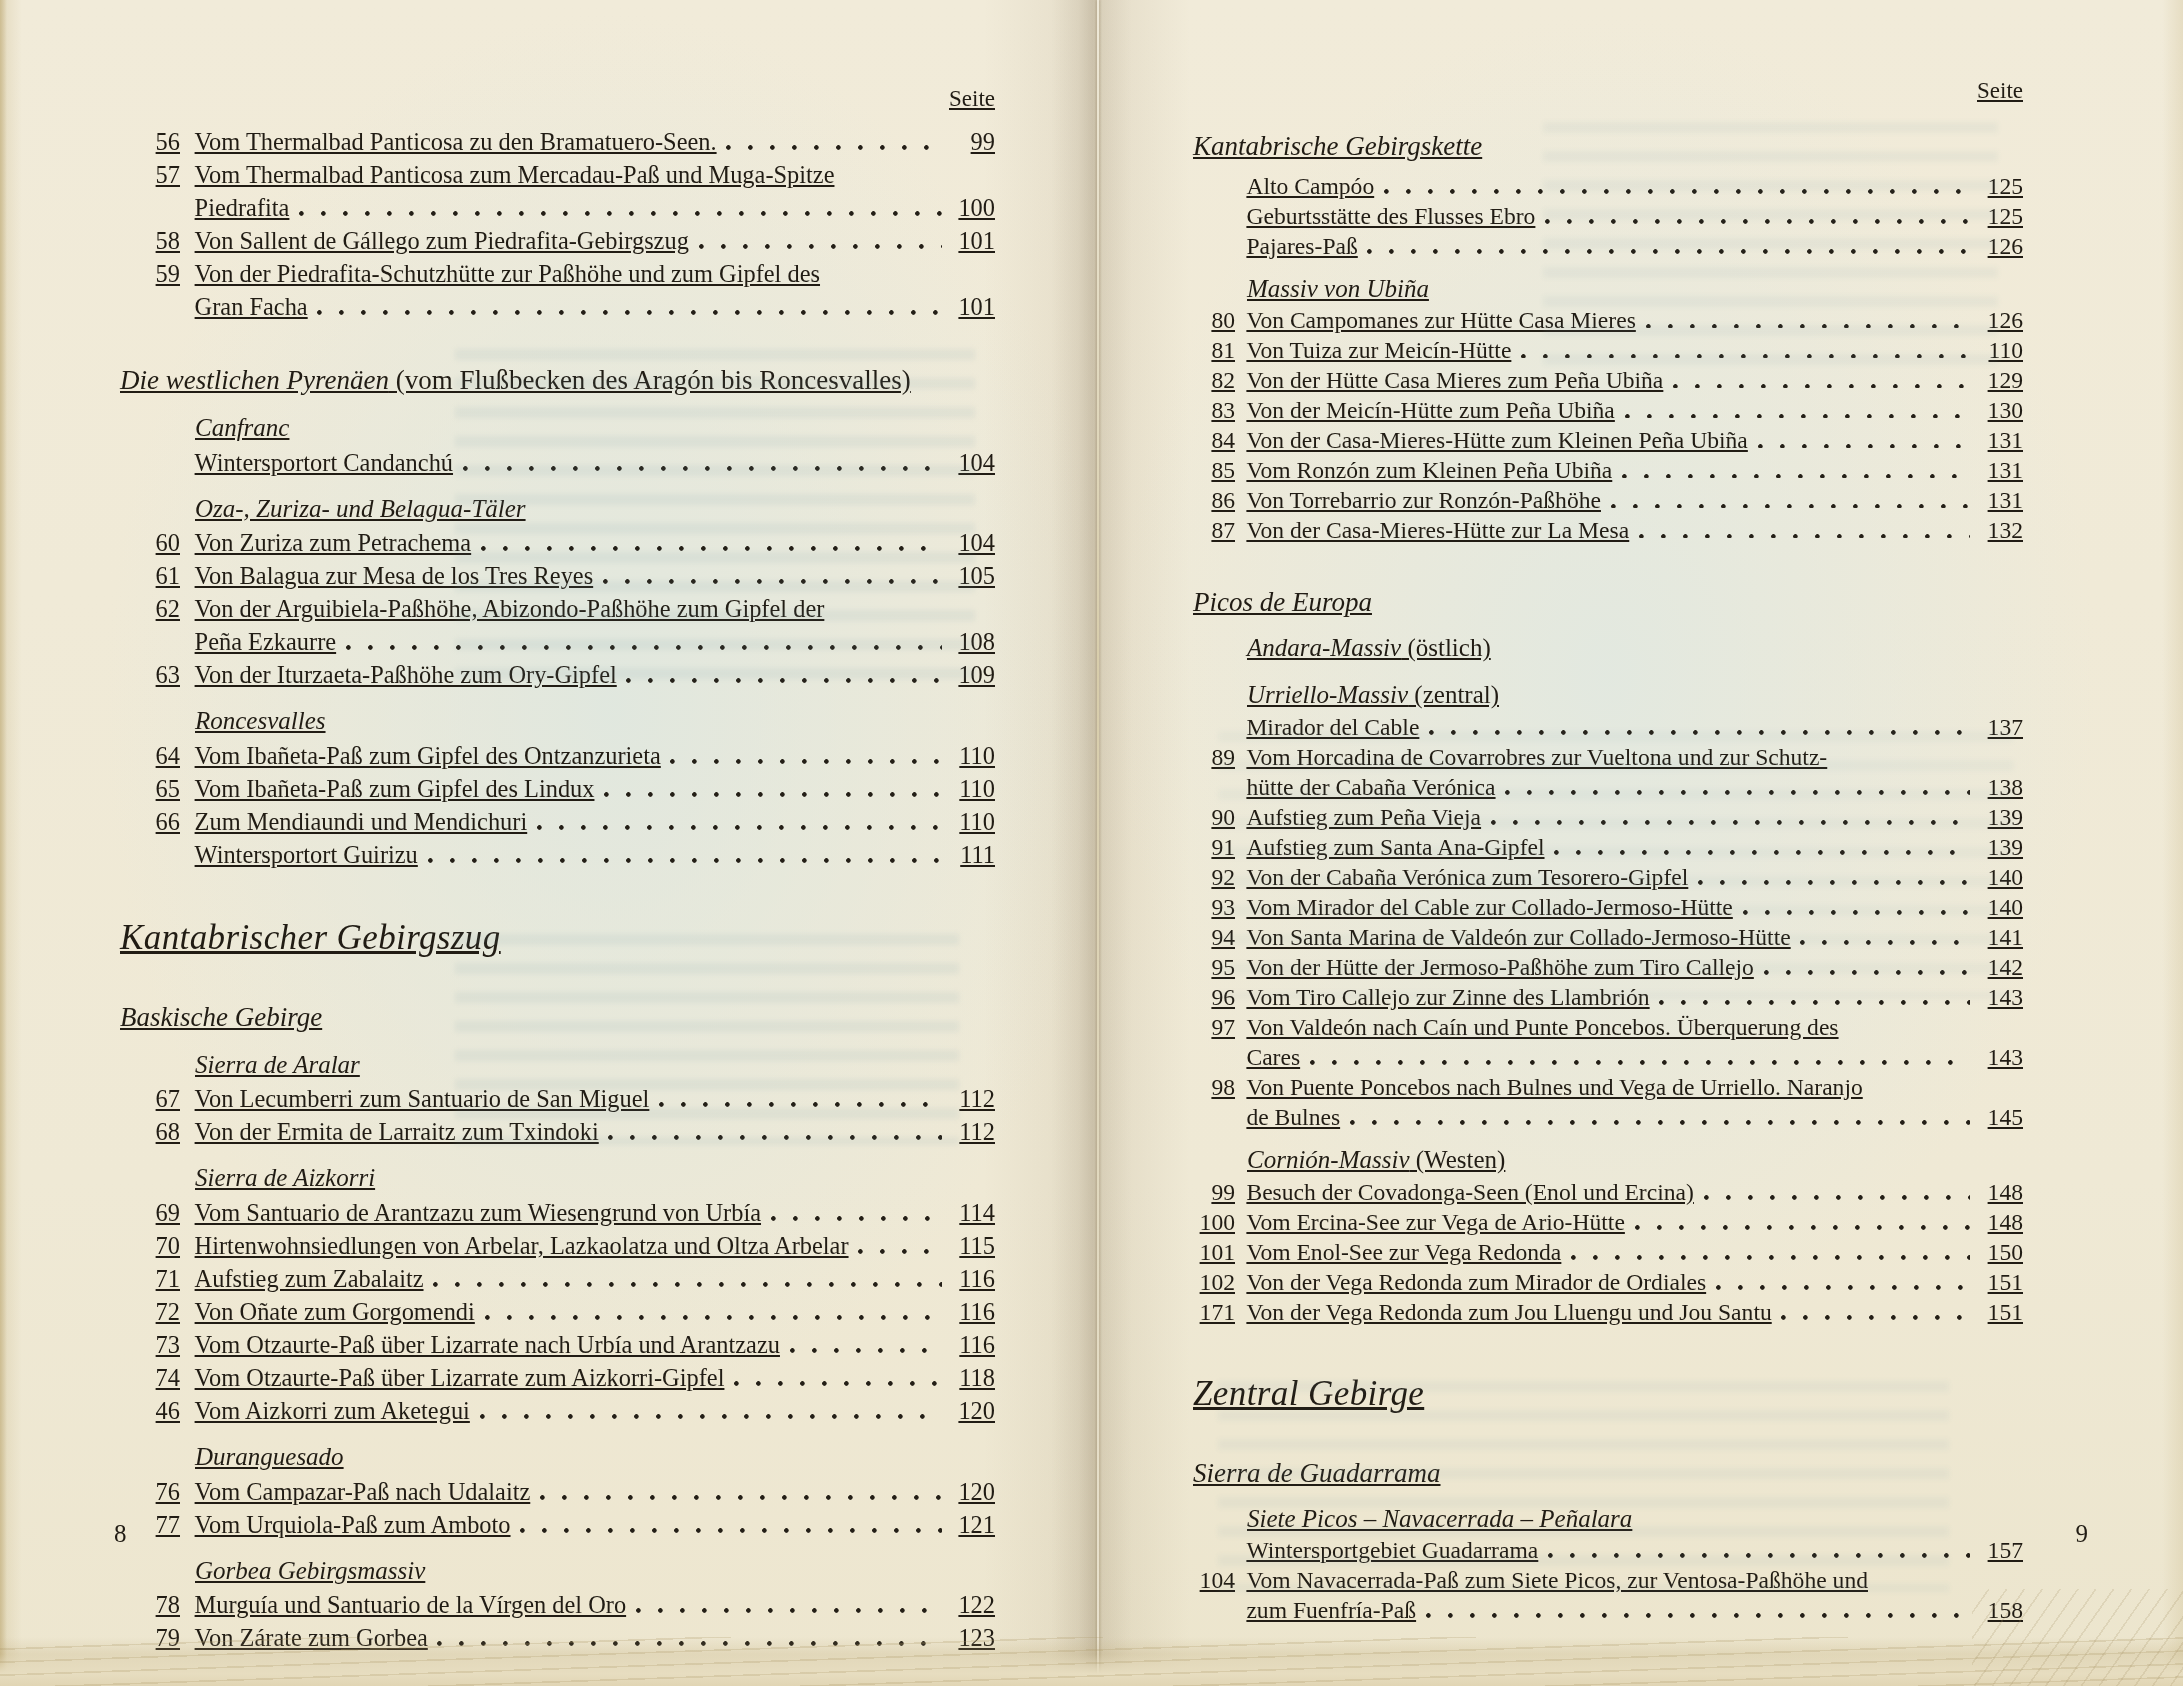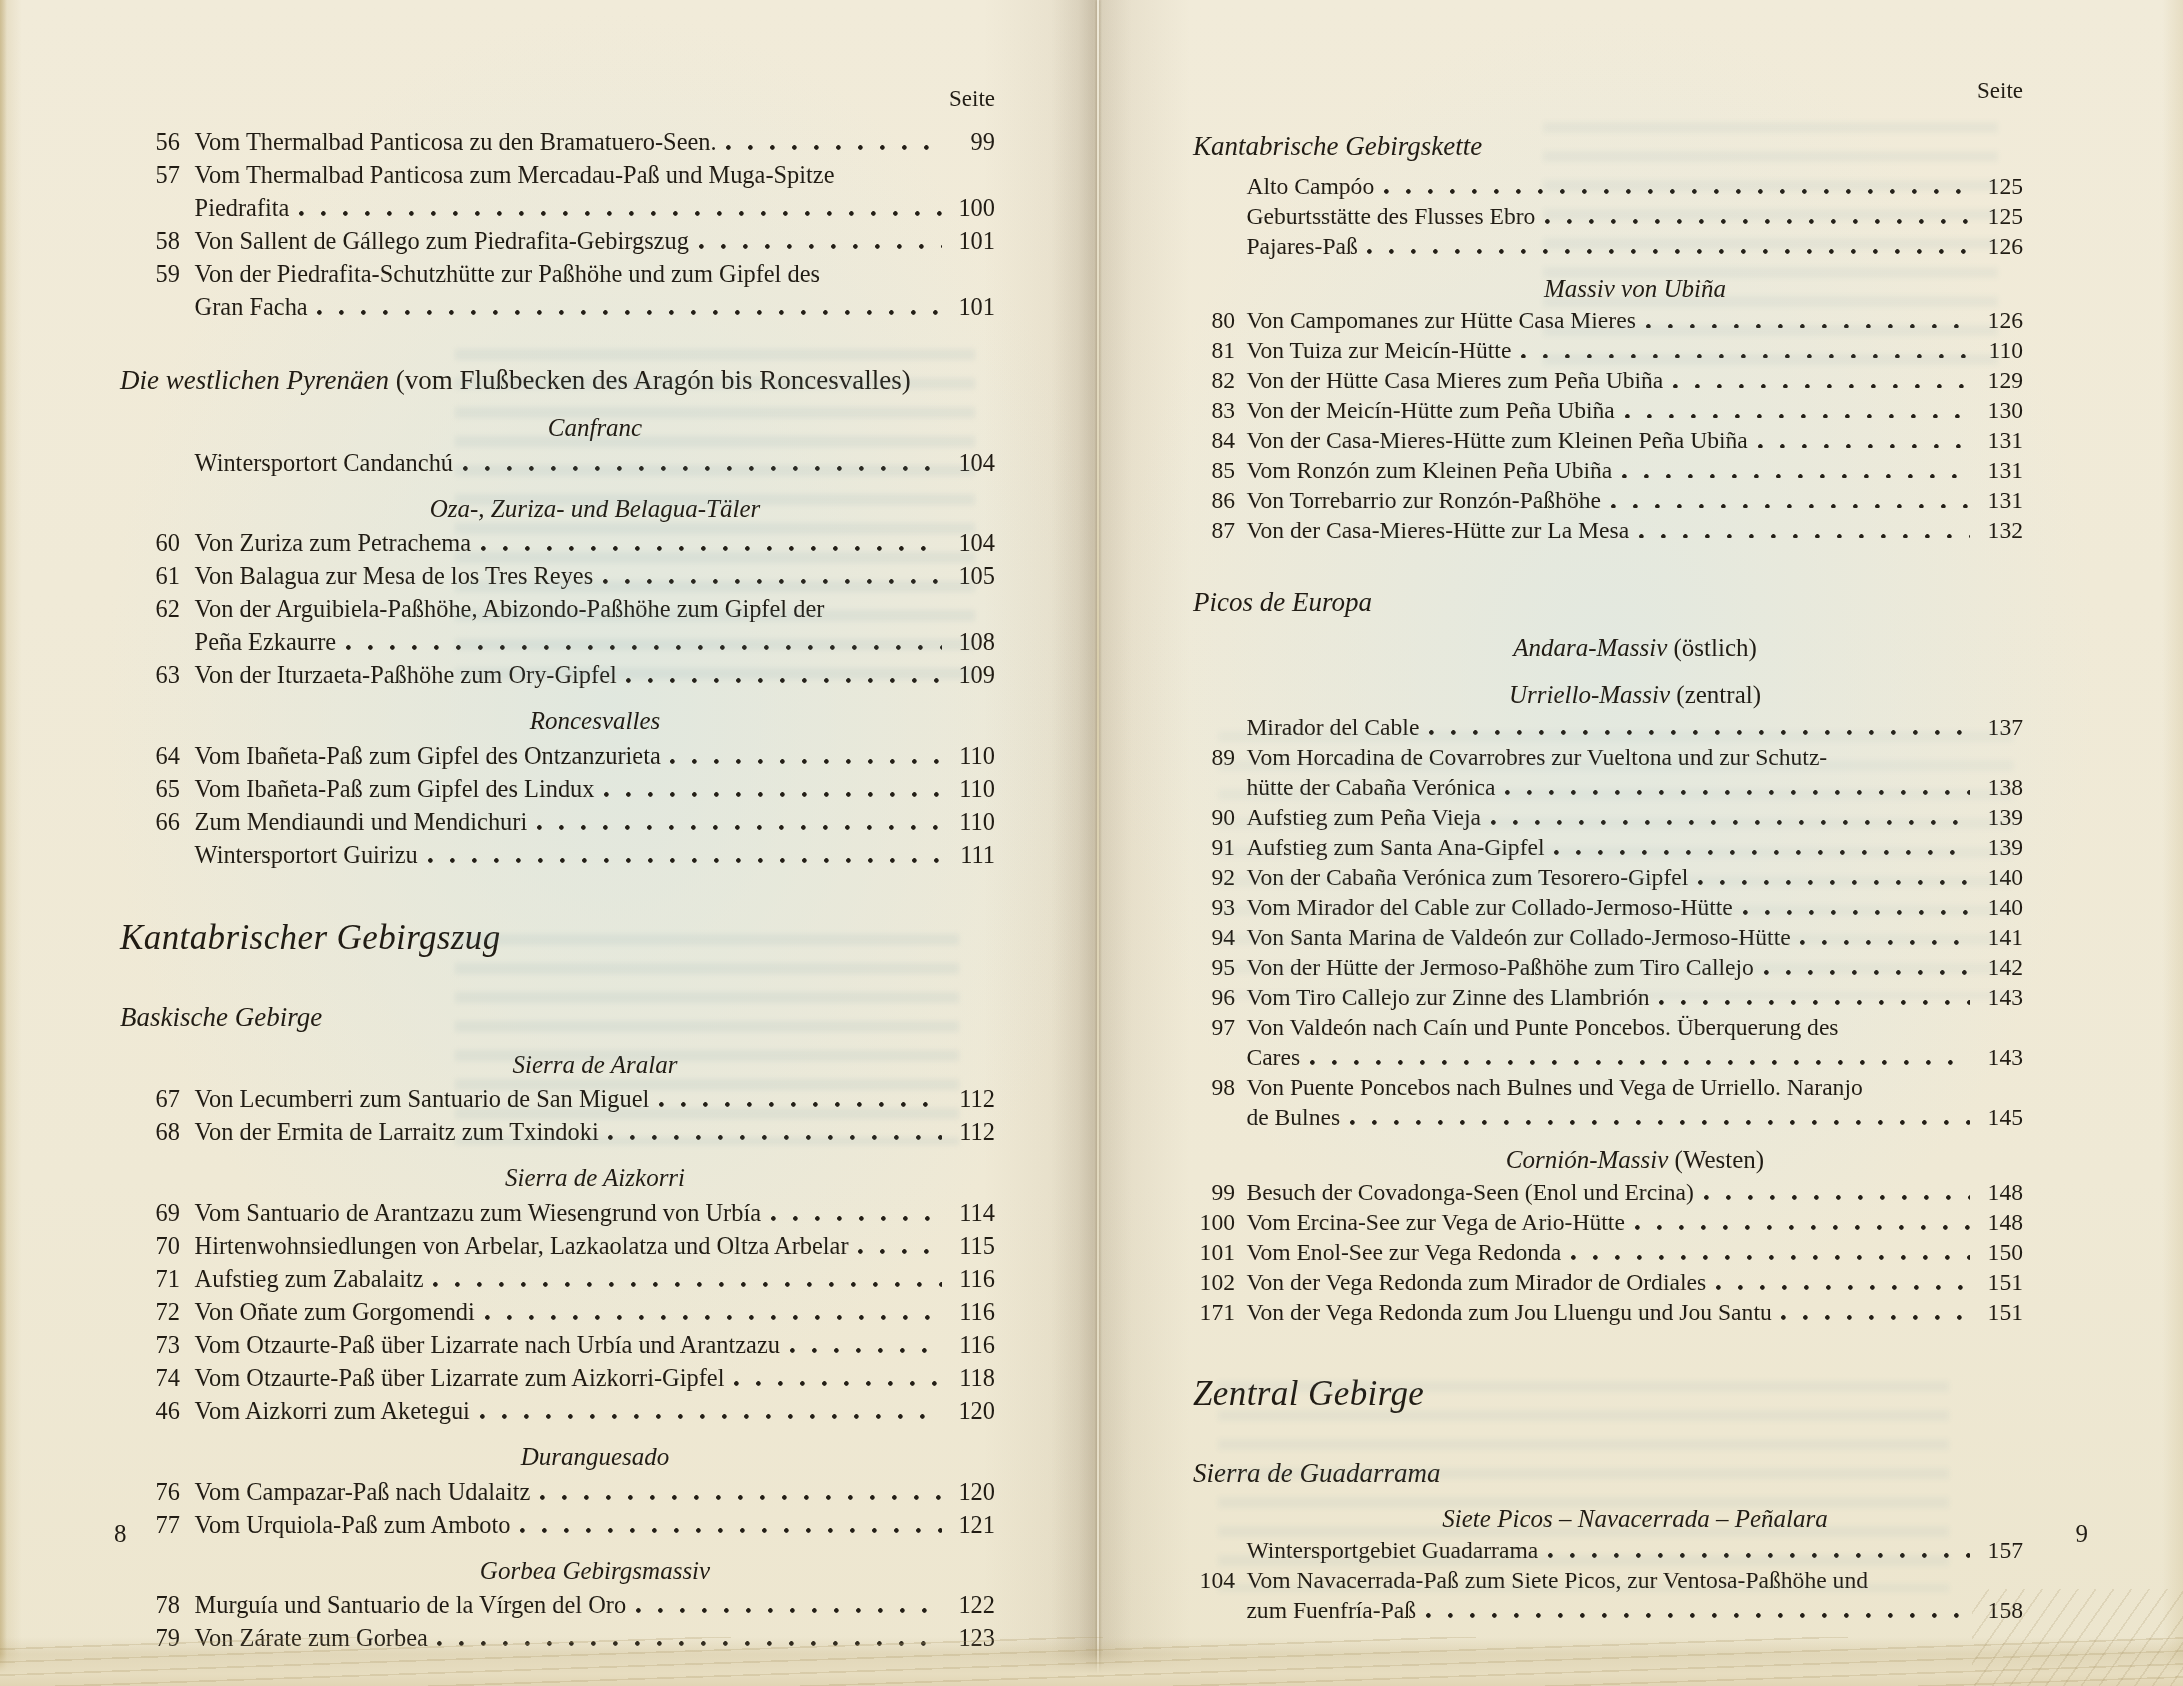--- a/index.html
+++ b/index.html
@@ -3,21 +3,21 @@
 <meta charset="utf-8">
 <style>
   html,body { margin:0; padding:0; background:#3a352c; }
   .spread {
     position:relative; width:2183px; height:1686px; overflow:hidden;
     font-family:"Liberation Serif","DejaVu Serif",serif;
     color:#211c14;
     background:
       linear-gradient(180deg,#f0ead7 0%,#efe9d5 60%,#ece5cd 100%);
   }
-  .page { position:absolute; top:0; width:1092px; height:1686px; }
+  .page { position:absolute; top:0; width:1092px; height:1686px;text-decoration:underline; }
   .page-left {
     left:0;
     background:
       linear-gradient(90deg, rgba(203,186,140,0.35) 0%, rgba(203,186,140,0) 2%),
       linear-gradient(90deg, rgba(0,0,0,0) 90%, rgba(120,95,55,0.10) 100%),
       radial-gradient(ellipse 62% 55% at 56% 42%, rgba(222,231,224,0.85) 0%, rgba(222,231,224,0) 75%),
       linear-gradient(180deg,#f1ebd9 0%,#efe9d5 70%,#ede6cf 100%);
   }
   .page-right {
     left:1092px;
@@ -43,21 +43,21 @@
   .txt { white-space:nowrap; margin-left:var(--txtgap); }
   .leader {
     flex:1 1 auto; min-width:21px; height:4.9px; margin:0 11.4px 0 9.7px;
     background-image:radial-gradient(circle at 2.4px 2.4px, #241f17 1.9px, rgba(36,31,23,0) 2.6px);
     background-size:22px 4.9px; background-repeat:repeat-x; background-position:left bottom;
   }
   .pg { flex:0 0 auto; min-width:42px; text-align:right; }
 
   .h1 { font-style:italic; font-size:35px; line-height:44px; margin-top:45px; margin-bottom:21px; letter-spacing:0.4px; }
   .h2 { font-style:italic; font-size:27px; line-height:36px; margin-top:39px; margin-bottom:6.5px; }
-  .h3 { font-style:italic; font-size:25px; line-height:var(--lh); margin-top:13px; margin-bottom:1.6px; margin-left:var(--h3indent);text-align:center; }
+  .h3 { font-style:italic; font-size:25px; line-height:var(--lh); margin-top:13px; margin-bottom:1.6px; margin-left:var(--h3indent); }
   .h3.tight { margin-top:17px; }
   .ro { font-style:normal; }
 
   .folio { position:absolute; top:1520px; font-size:25px; }
   .folio-left  { left:114px; }
   .folio-right { right:96px; }
 
   .gutter {
     position:absolute; top:0; left:1051px; width:81px; height:1686px;
     background:linear-gradient(90deg, rgba(90,70,40,0) 0%, rgba(90,70,40,0.08) 34%, rgba(90,70,40,0.17) 50%, rgba(90,70,40,0.07) 64%, rgba(90,70,40,0) 100%);

